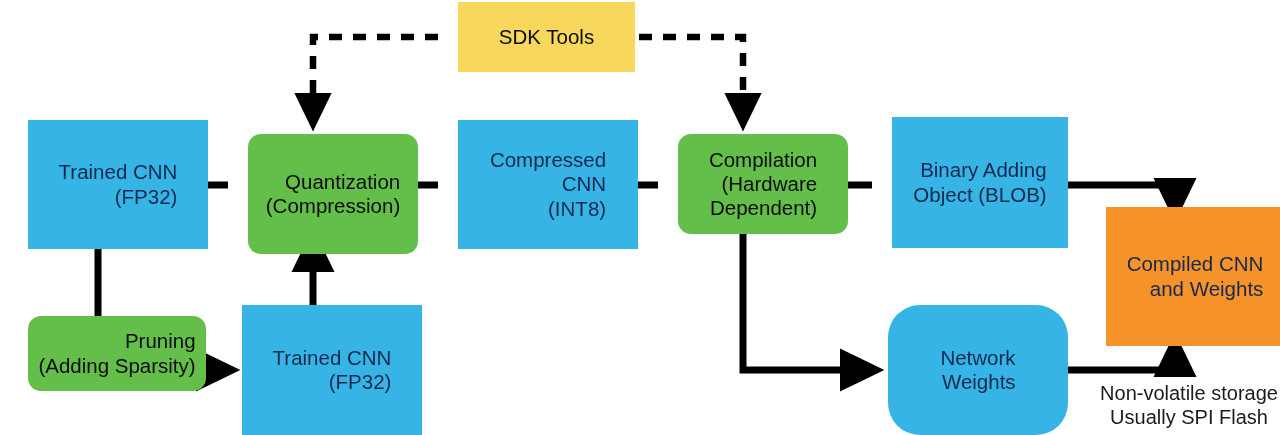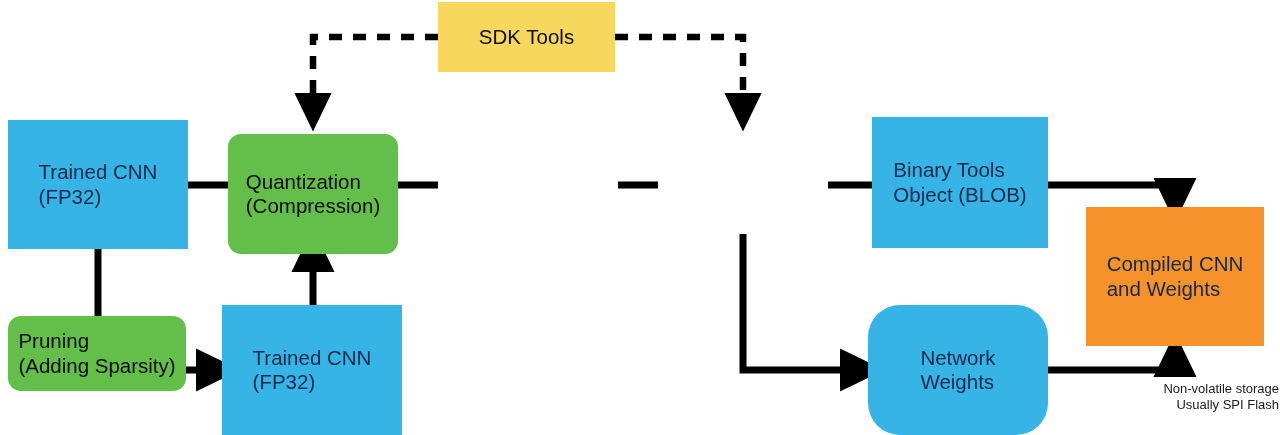--- a/index.html
+++ b/index.html
@@ -15,24 +15,25 @@
     width: 1280px;
     height: 435px;
     background: #ffffff;
     overflow: hidden;
   }
   .node {
     position: absolute;
     display: flex;
     align-items: center;
     justify-content: center;
-    text-align: left;
+    text-align: right;
     box-sizing: border-box;
     line-height: 1.18;
     z-index: 3;
+    margin-left: 20px;
   }
   .node .lbl {
     display: block;
     white-space: pre-line;
     padding: 0 4px;
   }
   .n-blue {
     background: #36b4e5;
     color: #14294d;
     font-size: 20.5px;
@@ -51,25 +52,25 @@
     border-radius: 0;
   }
   .n-orange {
     background: #f59229;
     color: #14294d;
     font-size: 20.5px;
     border-radius: 0;
   }
   .caption {
     position: absolute;
-    font-size: 13px;
+    font-size: 20px;
     color: #1b1b1b;
     line-height: 1.2;
     white-space: pre-line;
-    text-align: right;
+    text-align: center;
     z-index: 3;
   }
   #edges {
     position: absolute;
     left: 0;
     top: 0;
     width: 1280px;
     height: 435px;
     z-index: 1;
   }
@@ -117,24 +118,34 @@
   <div class="node n-blue" style="left:8px; top:120px; width:180px; height:129px;">
     <span class="lbl">Trained CNN
 (FP32)</span>
   </div>
 
   <div class="node n-green" style="left:228px; top:134px; width:170px; height:120px;">
     <span class="lbl">Quantization
 (Compression)</span>
   </div>
 
+  <div class="node n-blue" style="left:438px; top:120px; width:180px; height:129px;">
+    <span class="lbl">Compressed
+CNN
+(INT8)</span>
+  </div>
 
+  <div class="node n-green" style="left:658px; top:134px; width:170px; height:100px;">
+    <span class="lbl">Compilation
+(Hardware
+Dependent)</span>
+  </div>
 
   <div class="node n-blue" style="left:872px; top:117px; width:176px; height:131px;">
-    <span class="lbl">Binary Tools
+    <span class="lbl">Binary Adding
 Object (BLOB)</span>
   </div>
 
   <div class="node n-yellow" style="left:438px; top:2px; width:177px; height:70px;">
     <span class="lbl">SDK Tools</span>
   </div>
 
   <div class="node n-green" style="left:8px; top:316px; width:178px; height:75px;">
     <span class="lbl">Pruning
 (Adding Sparsity)</span>

